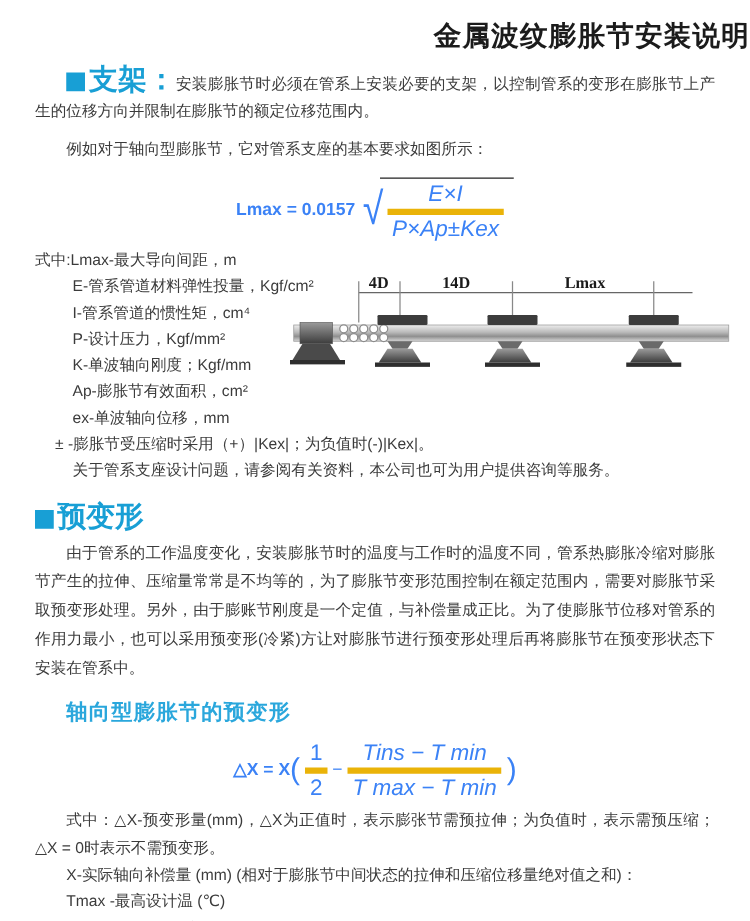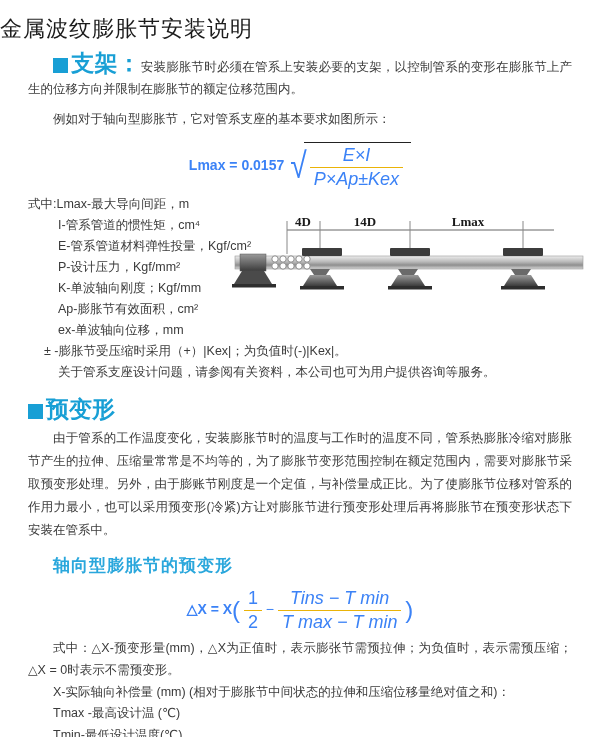--- a/index.html
+++ b/index.html
@@ -8,23 +8,23 @@
     width:600px;height:737px;
     background:#ffffff;
     margin:0 auto;
     overflow:hidden;
     font-family:"Liberation Sans","DejaVu Sans",sans-serif;
     color:#3b3b3b;
     font-size:12.5px;
   }
   .doc-title{
     margin:14px 0 0 0;
-    text-align:left;
+    text-align:right;
     font-size:22px;
-    font-weight:normal;
+    font-weight:bold;
     color:#1b1b1b;
     letter-spacing:1px;
   }
   p{margin:0;}
   .para{
     margin:8px 28px 0 28px;
     line-height:22px;
     text-align:justify;
     text-indent:2em;
   }
@@ -61,21 +61,21 @@
   }
   .formula1{margin:12px 0 4px 0;}
   .formula2{margin:10px 0 2px 0;}
   .f-bold{font-weight:bold;}
   .f-ital{font-style:italic;}
   .sqrt-wrap{display:inline-flex;align-items:center;vertical-align:middle;margin-left:6px;}
   .radical{font-size:30px;line-height:1;transform:scaleY(1.2);margin-right:-3px;font-weight:400;}
   .under-root{border-top:1.5px solid #222;padding:1px 8px 0 6px;}
   .frac{display:inline-block;text-align:center;vertical-align:middle;line-height:1.25;}
   .frac .num{display:block;padding:0 4px;}
-  .frac .den{display:block;border-top:1px solid #eab308;padding:0 4px;}
+  .frac .den{display:block;border-top:5px solid #eab308;padding:0 4px;}
   .paren{font-size:24px;vertical-align:middle;font-weight:400;}
   .fsmall{font-size:18px;}
 
   
   .defs-region{position:relative;margin:2px 0 0 28px;}
   .def-line{line-height:21px;white-space:nowrap;}
   .def-line.indent{padding-left:30px;}
   .def-line.off{margin-left:16px;}
   .def-line.off2{margin-left:30px;}
   .diagram-box{position:absolute;top:20px;right:12px;width:358px;height:92px;}
@@ -96,22 +96,22 @@
 
   <div class="formula formula1">
     <span class="f-bold">Lmax = 0.0157</span><span class="sqrt-wrap">
         <span class="radical">√</span>
         <span class="under-root"><span class="frac fsmall"><span class="num f-ital">E×I</span><span class="den f-ital">P×Ap±Kex</span></span></span>
       </span>
   </div>
 
   <div class="defs-region">
     <div class="def-line">式中:Lmax-最大导向间距，m</div>
+    <div class="def-line indent">E-管系管道材料弹性投量，Kgf/cm²</div>
     <div class="def-line indent">I-管系管道的惯性矩，cm⁴</div>
-    <div class="def-line indent">E-管系管道材料弹性投量，Kgf/cm²</div>
     <div class="def-line indent">P-设计压力，Kgf/mm²</div>
     <div class="def-line indent">K-单波轴向刚度；Kgf/mm</div>
     <div class="def-line indent">Ap-膨胀节有效面积，cm²</div>
     <div class="def-line indent">ex-单波轴向位移，mm</div>
     <div class="def-line off">± -膨胀节受压缩时采用（+）|Kex|；为负值时(-)|Kex|。</div>
     <div class="def-line off2">关于管系支座设计问题，请参阅有关资料，本公司也可为用户提供咨询等服务。</div>
 
     <div class="diagram-box">
       <svg width="358" height="92" viewBox="0 0 358 92">
         <defs>

